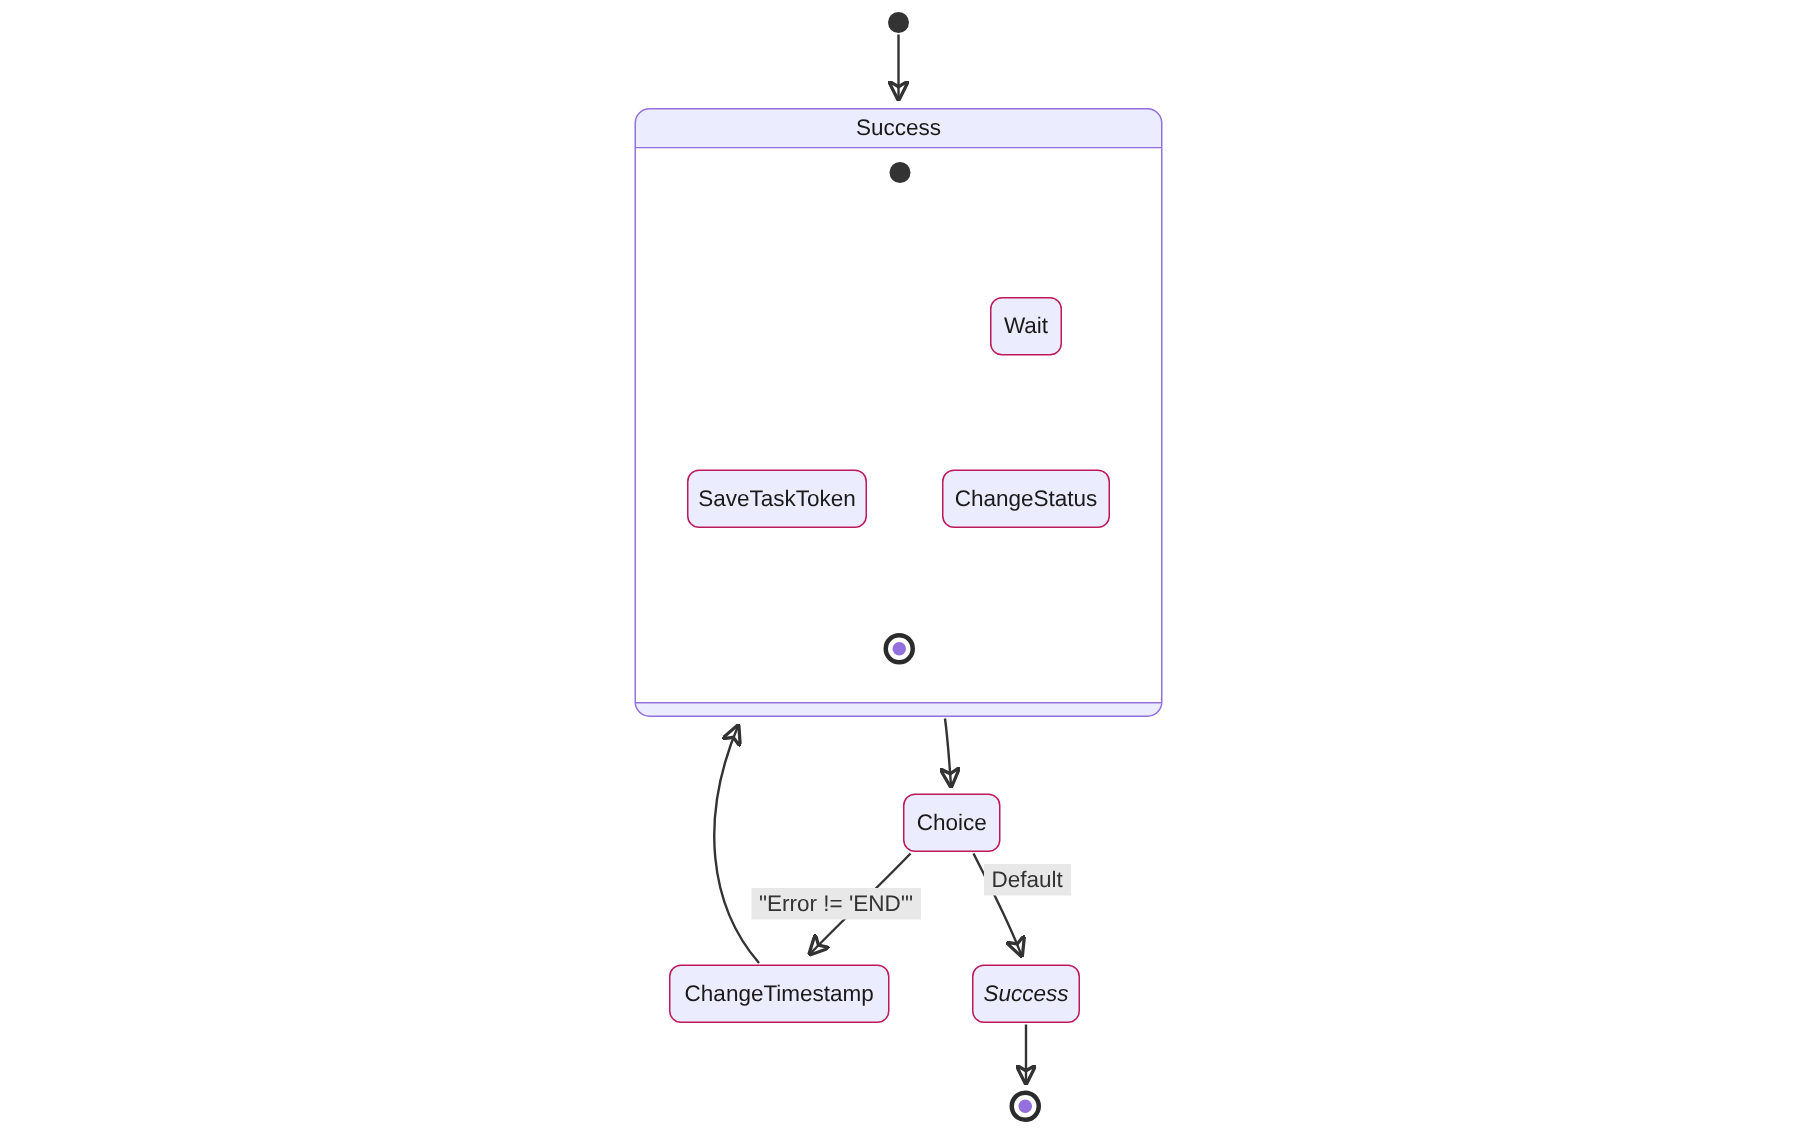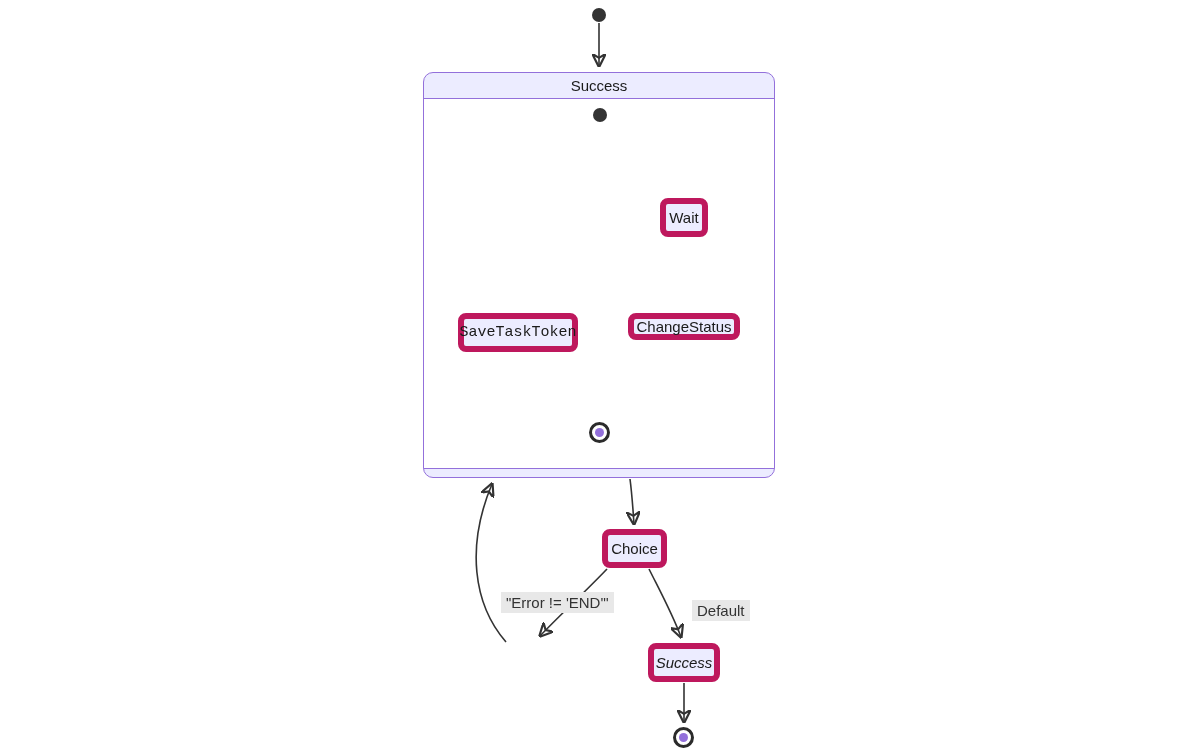--- a/index.html
+++ b/index.html
@@ -19,27 +19,27 @@
     height:25px;display:flex;align-items:center;justify-content:center;
     font-size:15px;border-bottom:1px solid #9370DB;
   }
   .composite-body{
     position:absolute;left:0;right:0;top:26px;bottom:8px;
     background:#ffffff;border-bottom:1px solid #9370DB;
   }
 
   
   .state{
-    position:absolute;background:#ECECFF;border:6px solid #be185d;border-radius:8px;
+    position:absolute;background:#ECECFF;border:1px solid #be185d;border-radius:8px;
     box-sizing:border-box;display:flex;align-items:center;justify-content:center;
     font-size:15px;white-space:nowrap;
   }
   .st-wait{left:660px;top:198px;width:48px;height:39px;}
-  .st-savetasktoken{left:458px;top:313px;width:120px;height:39px;font-family:Liberation Mono, monospace;}
-  .st-changestatus{left:628px;top:313px;width:112px;height:27px;}
+  .st-savetasktoken{left:458px;top:313px;width:120px;height:39px;}
+  .st-changestatus{left:628px;top:313px;width:112px;height:39px;}
   .st-choice{left:602px;top:529px;width:65px;height:39px;text-align:center;}
   .st-changetimestamp{left:446px;top:643px;width:147px;height:39px;}
   .st-success{left:648px;top:643px;width:72px;height:39px;font-style:italic;}
 
   
   .start-dot{position:absolute;width:14px;height:14px;border-radius:50%;background:#333333;}
   .dot-root{left:592px;top:8px;}
   .dot-parallel{left:593px;top:108px;}
 
   
@@ -51,21 +51,21 @@
   .final-core{width:9px;height:9px;border-radius:50%;background:#9370DB;}
   .final-parallel{left:589px;top:422px;}
   .final-root{left:673px;top:727px;}
 
   
   .edge-label{
     position:absolute;background:#e8e8e8;color:#333333;font-size:15px;
     padding:2px 5px;white-space:nowrap;
   }
   .lbl-error{left:501px;top:592px;}
-  .lbl-default{left:656px;top:600px;margin-left:36px;}
+  .lbl-default{left:656px;top:576px;}
 </style>
 </head>
 <body>
 
 <div class="canvas">
 
   <svg class="edges-layer" viewBox="0 0 1198 754" xmlns="http://www.w3.org/2000/svg">
     <defs>
       <marker id="arrow" viewBox="0 0 10 10" refX="9" refY="5" markerWidth="8.5" markerHeight="8.5" orient="auto-start-reverse">
         <path d="M0,0 L10,5 L0,10 L3,5 z" fill="#333333"></path>
@@ -110,20 +110,23 @@
   </div>
 
   <div class="state st-choice">
     <span>Choice</span>
   </div>
 
   <div class="edge-label lbl-error">"Error != 'END'"</div>
 
   <div class="edge-label lbl-default">Default</div>
 
+  <div class="state st-changetimestamp">
+    <span>ChangeTimestamp</span>
+  </div>
 
   <div class="state st-success">
     <span>Success</span>
   </div>
 
   <div class="final-state final-root">
     <div class="final-core"></div>
   </div>
 
 </div>

